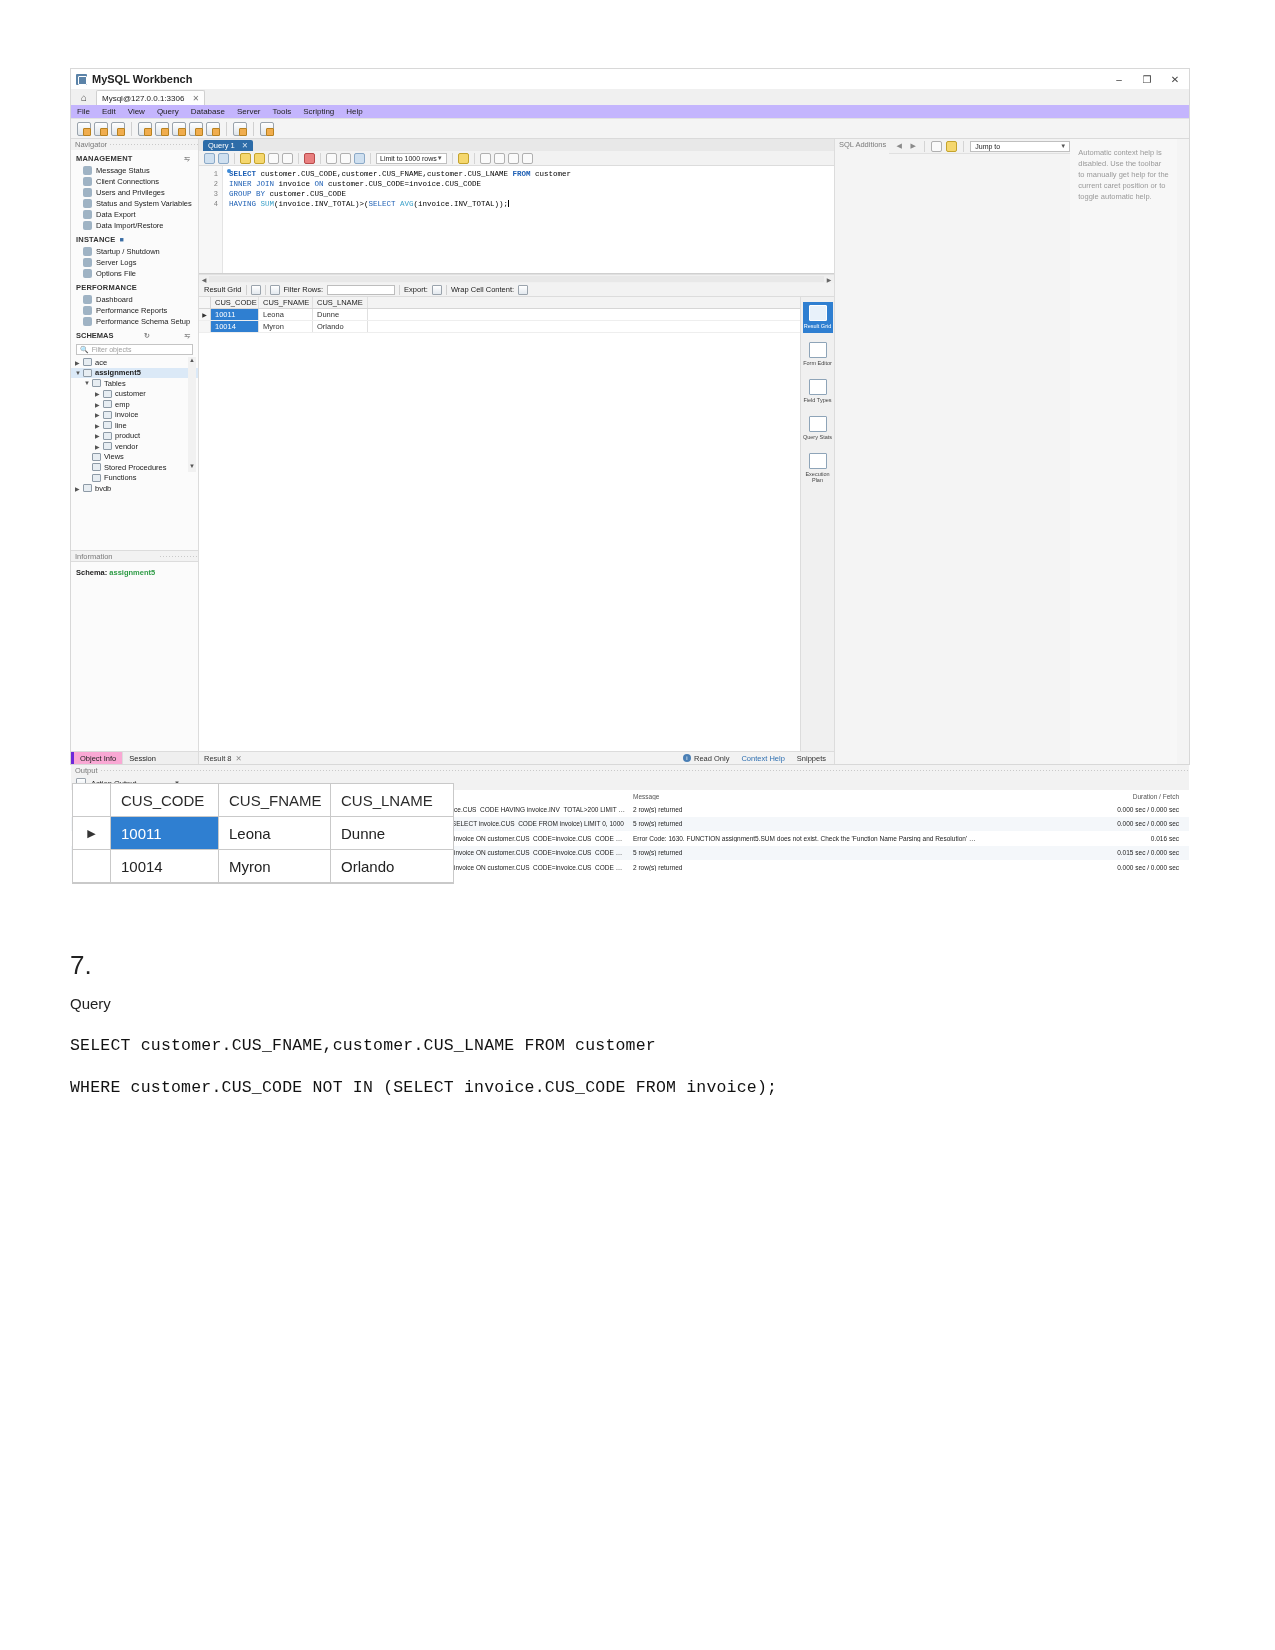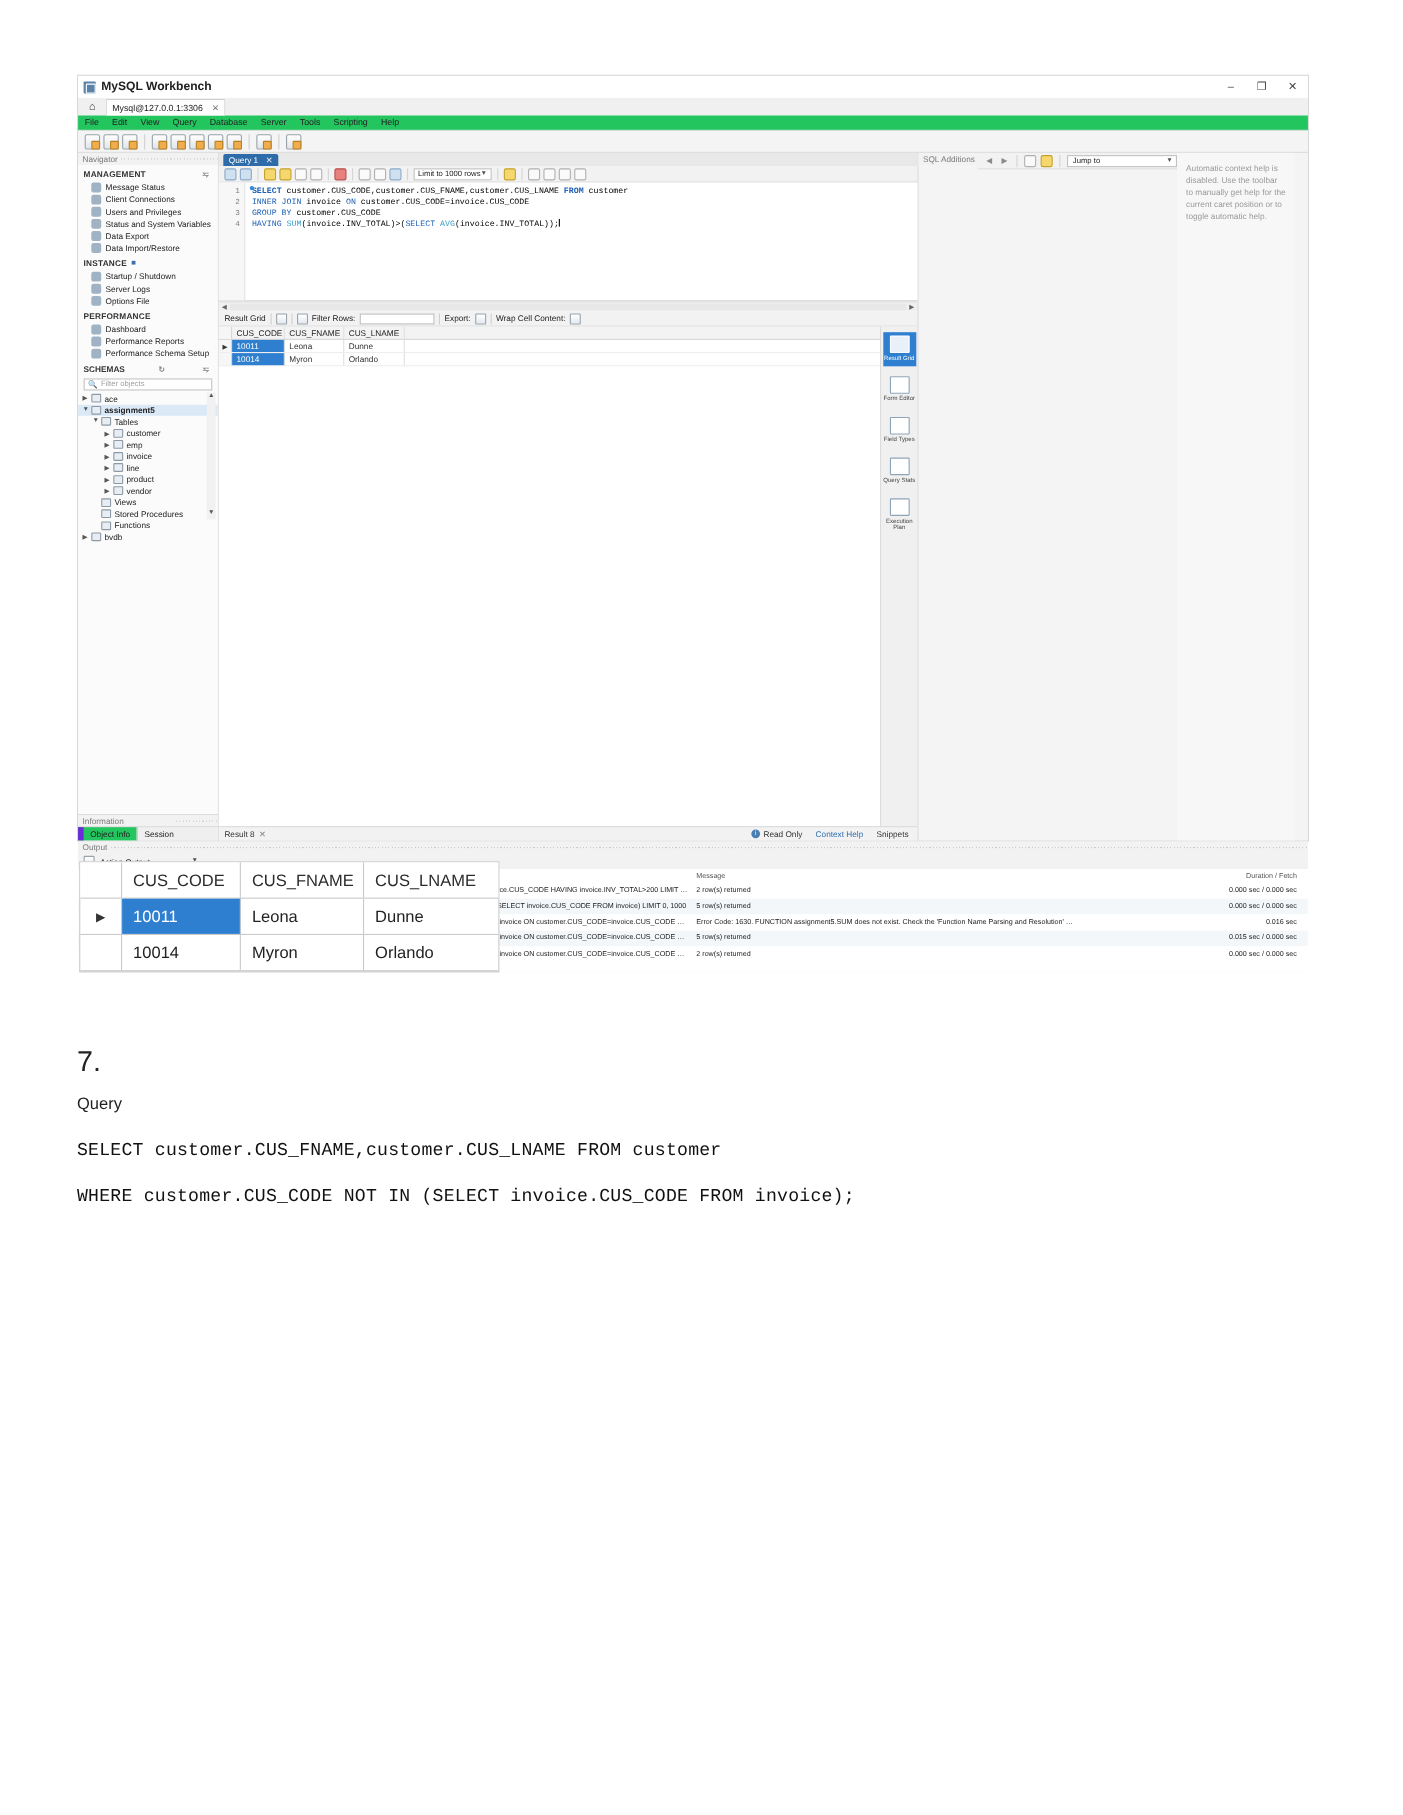--- a/index.html
+++ b/index.html
@@ -37,21 +37,21 @@
 
   .tabrow{height:16px;background:#f0f0f0;display:flex;align-items:flex-end;padding-left:4px;}
   .home-ico{width:18px;height:15px;display:flex;align-items:center;justify-content:center;font-size:10px;color:#3a3a3a;}
   .conn-tab{
     height:15px;background:#fdfdfd;border:1px solid #d0d0d0;border-bottom:none;
     border-radius:2px 2px 0 0;display:flex;align-items:center;padding:0 5px;
     font-size:8px;color:#222;margin-left:3px;
   }
   .conn-tab .x{margin-left:8px;color:#777;font-size:8px;}
 
-  .menubar{height:14px;background:#22c55e;display:flex;align-items:center;
+  .menubar{height:14px;background:#c4b5fd;display:flex;align-items:center;
     padding-left:6px;border-bottom:1px solid #e2e2e2;}
   .menubar span{margin-right:12px;font-size:8px;color:#222;}
 
   .maintoolbar{height:20px;background:#f4f4f4;display:flex;align-items:center;
     padding-left:6px;border-bottom:1px solid #dadada;gap:3px;}
   .tbico{width:14px;height:14px;border:1px solid #9aa3ac;border-radius:2px;
     background:linear-gradient(#ffffff,#dfe5ea);position:relative;}
   .tbico:after{content:"";position:absolute;right:-1px;bottom:-1px;width:6px;height:6px;
     background:#f0ad4e;border:1px solid #b9821f;border-radius:1px;}
   .tbsep{width:1px;height:14px;background:#d0d0d0;margin:0 3px;}
@@ -84,21 +84,21 @@
   .tnode .tico{width:9px;height:8px;margin-right:3px;border:1px solid #8d9aa6;
     background:#e7edf2;border-radius:1px;flex:0 0 auto;}
   .tnode.bold span.lbl{font-weight:bold;}
   .tree-scroll{position:absolute;right:2px;top:0;width:8px;height:115px;background:#f1f1f1;}
   .tree-scroll .up,.tree-scroll .dn{font-size:6px;color:#555;text-align:center;}
   .info-panel{border-top:1px solid #dcdcdc;height:190px;background:#fbfbfb;}
   .info-line{font-size:7.5px;padding:6px 5px 0 5px;font-weight:bold;color:#222;}
   .info-line em{font-style:normal;color:#2d9b45;}
   .nav-footer{height:13px;background:#efefef;border-top:1px solid #dcdcdc;display:flex;align-items:center;}
   .nav-footer div{font-size:7.5px;padding:0 6px;color:#222;}
-  .nav-footer div.sel{background:#22c55e;border-right:1px solid #dcdcdc;border-left:5px solid #6d28d9;height:100%;display:flex;align-items:center;}
+  .nav-footer div.sel{background:#f9a8d4;border-right:1px solid #dcdcdc;border-left:3px solid #6d28d9;height:100%;display:flex;align-items:center;}
 
   
   .center{flex:1;display:flex;flex-direction:column;background:#f4f4f4;min-width:0;}
   .qtabrow{height:12px;background:#e8e8e8;display:flex;align-items:flex-end;padding-left:4px;}
   .qtab{height:11px;background:#2d6ca8;color:#fff;font-size:7.5px;display:flex;align-items:center;
     padding:0 5px;border-radius:2px 2px 0 0;}
   .qtab .x{margin-left:7px;color:#d8e6f3;}
   .edtoolbar{height:15px;background:#f2f2f2;border-bottom:1px solid #dcdcdc;
     display:flex;align-items:center;gap:3px;padding-left:5px;}
   .eico{width:11px;height:11px;border-radius:2px;border:1px solid #b0b0b0;background:#fafafa;}
@@ -414,20 +414,26 @@
             <span class="tico"></span>
             <span class="lbl">bvdb</span>
           </div>
         </div>
       </div>
 
       <div class="panel-hdr" style="border-top:1px solid #dcdcdc;gap:44px;">
         <span>Information</span>
         <span class="dots"></span>
       </div>
+      <div class="info-panel">
+        <div class="info-line">
+          <span>Schema:</span>
+          <em>assignment5</em>
+        </div>
+      </div>
       <div class="nav-footer">
         <div class="sel">Object Info</div>
         <div>Session</div>
       </div>
     </div>
 
     <div class="center">
       <div class="qtabrow">
         <div class="qtab">
           <span>Query 1</span>

